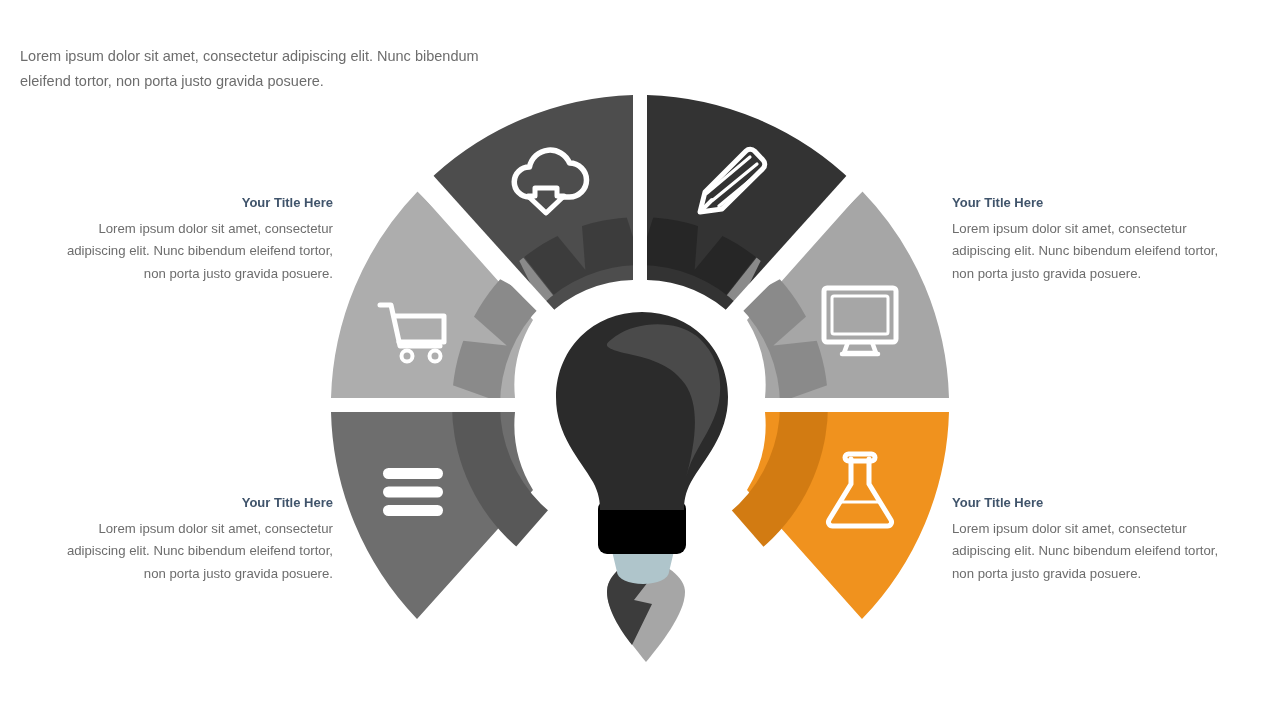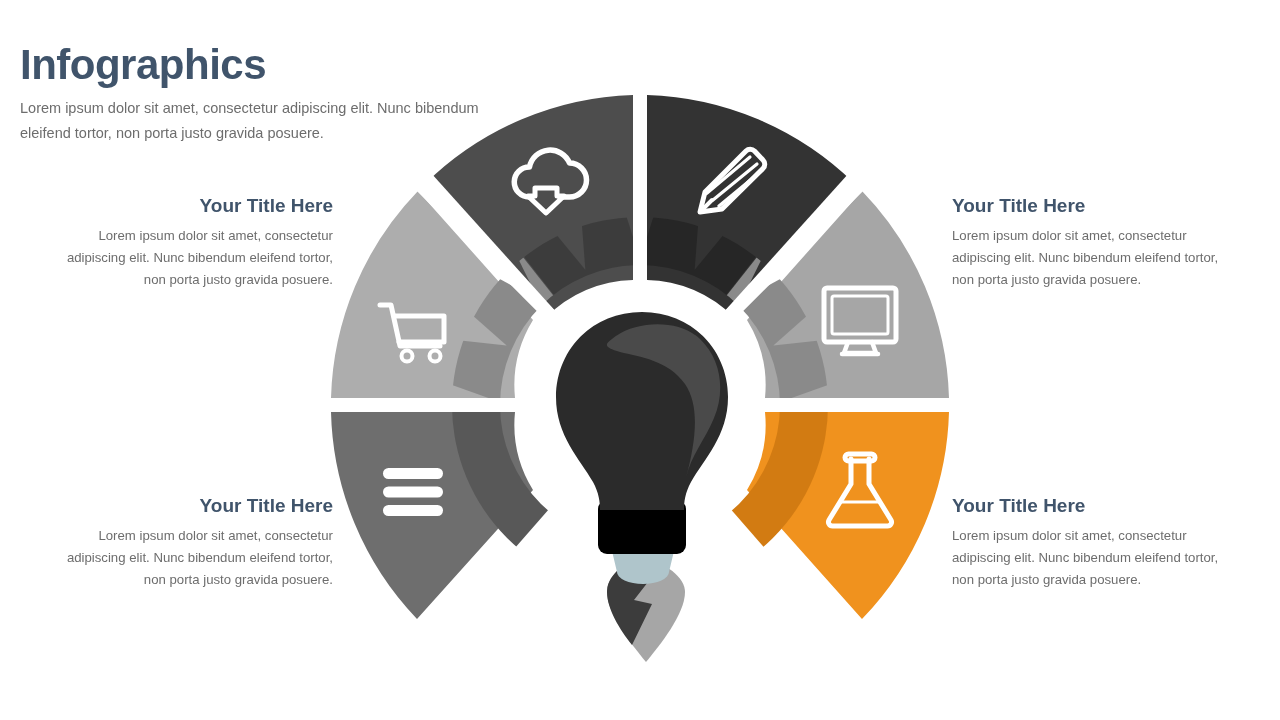--- a/index.html
+++ b/index.html
@@ -42,21 +42,21 @@
     margin: 0;
     max-width: 490px;
   }
 
   
   .callout {
     position: absolute;
     width: 275px;
   }
   .callout .c-title {
-    font-size: 19px;
+    font-size: 13px;
     font-weight: bold;
     color: #40546b;
     margin: 0 0 8px 0;
     line-height: 1.1;
   }
   .callout .c-body {
     font-size: 13.2px;
     color: #6d6d6d;
     line-height: 1.68;
     margin: 0;
@@ -86,21 +86,20 @@
     stroke-linecap: round;
     stroke-linejoin: round;
   }
 </style>
 </head>
 <body>
 
 <div class="slide">
 
   <div class="header">
-    <h1 class="page-title">Infographics</h1>
     <p class="page-subtitle">Lorem ipsum dolor sit amet, consectetur adipiscing elit. Nunc bibendum eleifend tortor, non porta justo gravida posuere.</p>
   </div>
 
   <div class="callout align-right" id="callout-tl">
     <div class="c-title">Your Title Here</div>
     <div class="c-body">Lorem ipsum dolor sit amet, consectetur adipiscing elit. Nunc bibendum eleifend tortor, non porta justo gravida posuere.</div>
   </div>
 
   <div class="callout align-right" id="callout-bl">
     <div class="c-title">Your Title Here</div>

